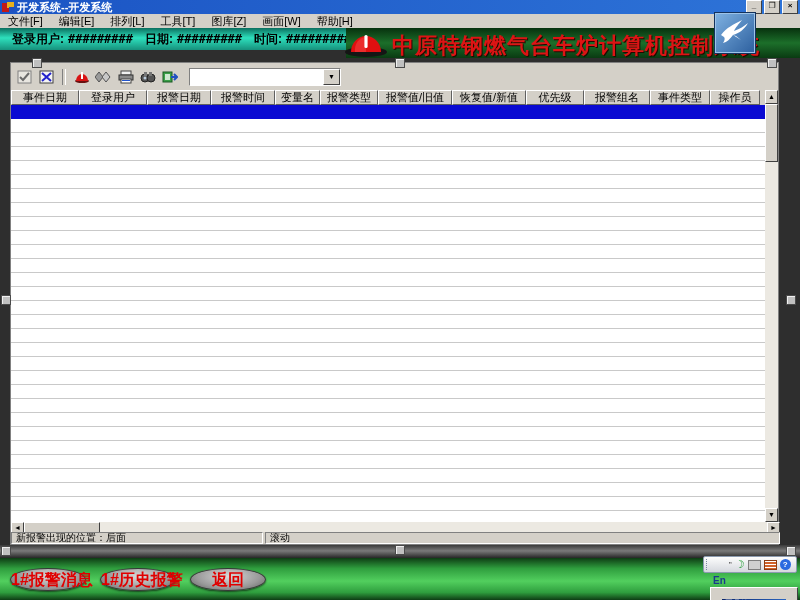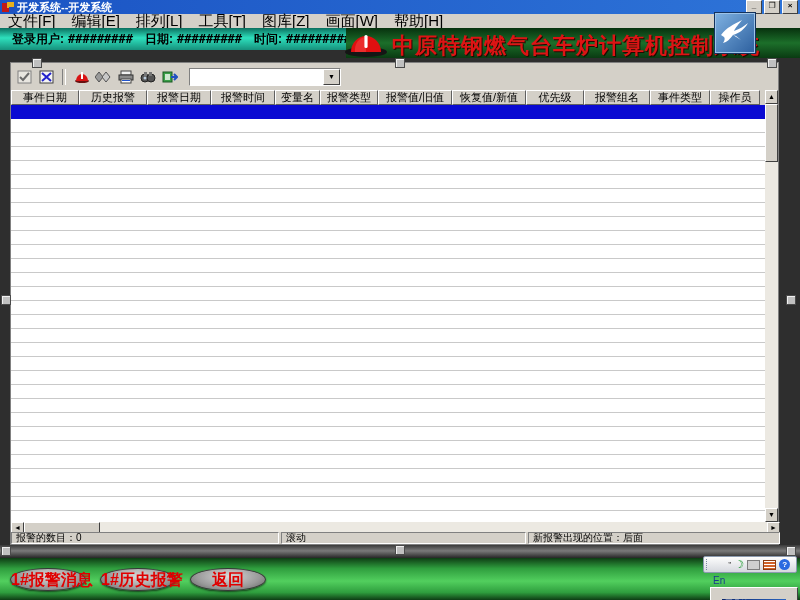--- a/index.html
+++ b/index.html
@@ -19,21 +19,21 @@
   .win-btns{margin-left:auto;display:flex;gap:2px;padding-right:2px;}
   .win-btn{
     width:14px;height:12px;background:#d4d0c8;color:#000;
     border:1px solid;border-color:#fff #404040 #404040 #fff;
     font-size:8px;line-height:10px;text-align:center;font-weight:bold;
   }
   
   .menubar{
     position:absolute;left:0;top:14px;width:800px;height:14px;
     background:#d4d0c8;display:flex;align-items:center;
-    font-size:15px;color:#000;border-bottom:1px solid #808080;
+    font-size:11px;color:#000;border-bottom:1px solid #808080;
   }
   .menu-item{padding:0 8px;white-space:nowrap;}
   
   .header-band{position:absolute;left:0;top:28px;width:800px;height:30px;display:flex;}
   .header-left{
     width:346px;height:22px;
     background:linear-gradient(180deg,#0b6f5f 0%,#2ee0bd 45%,#16917c 100%);
     display:flex;align-items:center;font-size:12px;font-weight:bold;color:#000;
     white-space:nowrap;
   }
@@ -139,21 +139,21 @@
     border:1px solid #4a4a4a;box-shadow:inset 1px 1px 0 #f0f0f0;z-index:8;
   }
   
   .ime-bar{
     position:absolute;left:703px;top:556px;width:94px;height:17px;z-index:9;
     background:linear-gradient(180deg,#fdfdfd,#d5d8de);
     border:1px solid #8c9bb0;border-radius:2px;
     display:flex;align-items:center;gap:3px;padding:0 2px;box-sizing:border-box;
   }
   .ime-grip{width:3px;height:11px;border-left:1px dotted #7a8aa0;}
-  .ime-lang{font-size:10px;font-weight:normal;color:#1a3a8c;margin-top:32px;}
+  .ime-lang{font-size:10px;font-weight:bold;color:#1a3a8c;margin-top:32px;}
   .ime-dots{font-size:9px;color:#555;line-height:8px;}
   .ime-moon{color:#18982a;font-size:11px;line-height:11px;}
   .ime-pic{width:11px;height:8px;background:#cfcfcf;border:1px solid #7d7d7d;}
   .ime-kbd{width:11px;height:8px;background:#d2622a;border:1px solid #8c3c12;
     background-image:linear-gradient(#fff 1px,transparent 1px);background-size:3px 3px;}
   .ime-help{
     width:11px;height:11px;border-radius:50%;background:#2a6ae0;color:#fff;
     font-size:8px;font-weight:bold;text-align:center;line-height:11px;
   }
   
@@ -273,21 +273,21 @@
       </svg>
     </div>
     <div class="combo">
       <input value="" style="">
       <div class="drop">▼</div>
     </div>
   </div>
 
   <div class="grid-header">
     <div class="hcell">事件日期</div>
-    <div class="hcell">历史报警</div>
+    <div class="hcell">登录用户</div>
     <div class="hcell">报警日期</div>
     <div class="hcell">报警时间</div>
     <div class="hcell">变量名</div>
     <div class="hcell">报警类型</div>
     <div class="hcell">报警值/旧值</div>
     <div class="hcell">恢复值/新值</div>
     <div class="hcell">优先级</div>
     <div class="hcell">报警组名</div>
     <div class="hcell">事件类型</div>
     <div class="hcell">操作员</div>
@@ -333,23 +333,22 @@
   </div>
 
   <div class="hscroll">
     <div class="hs-btn">◄</div>
     <div class="hthumb"></div>
     <div class="hs-track"></div>
     <div class="hs-btn">►</div>
   </div>
 
   <div class="statusbar">
-    <div class="status-panel p1">报警的数目：0</div>
+    <div class="status-panel p2">新报警出现的位置：后面</div>
     <div class="status-panel p3">滚动</div>
-    <div class="status-panel p2">新报警出现的位置：后面</div>
   </div>
 </div>
 
 <div class="handle" style="left:32px;top:58px;"></div>
 <div class="handle" style="left:395px;top:58px;"></div>
 <div class="handle" style="left:767px;top:58px;"></div>
 <div class="handle" style="left:1px;top:295px;"></div>
 <div class="handle" style="left:786px;top:295px;"></div>
 <div class="handle" style="left:1px;top:546px;"></div>
 <div class="handle" style="left:395px;top:545px;"></div>

